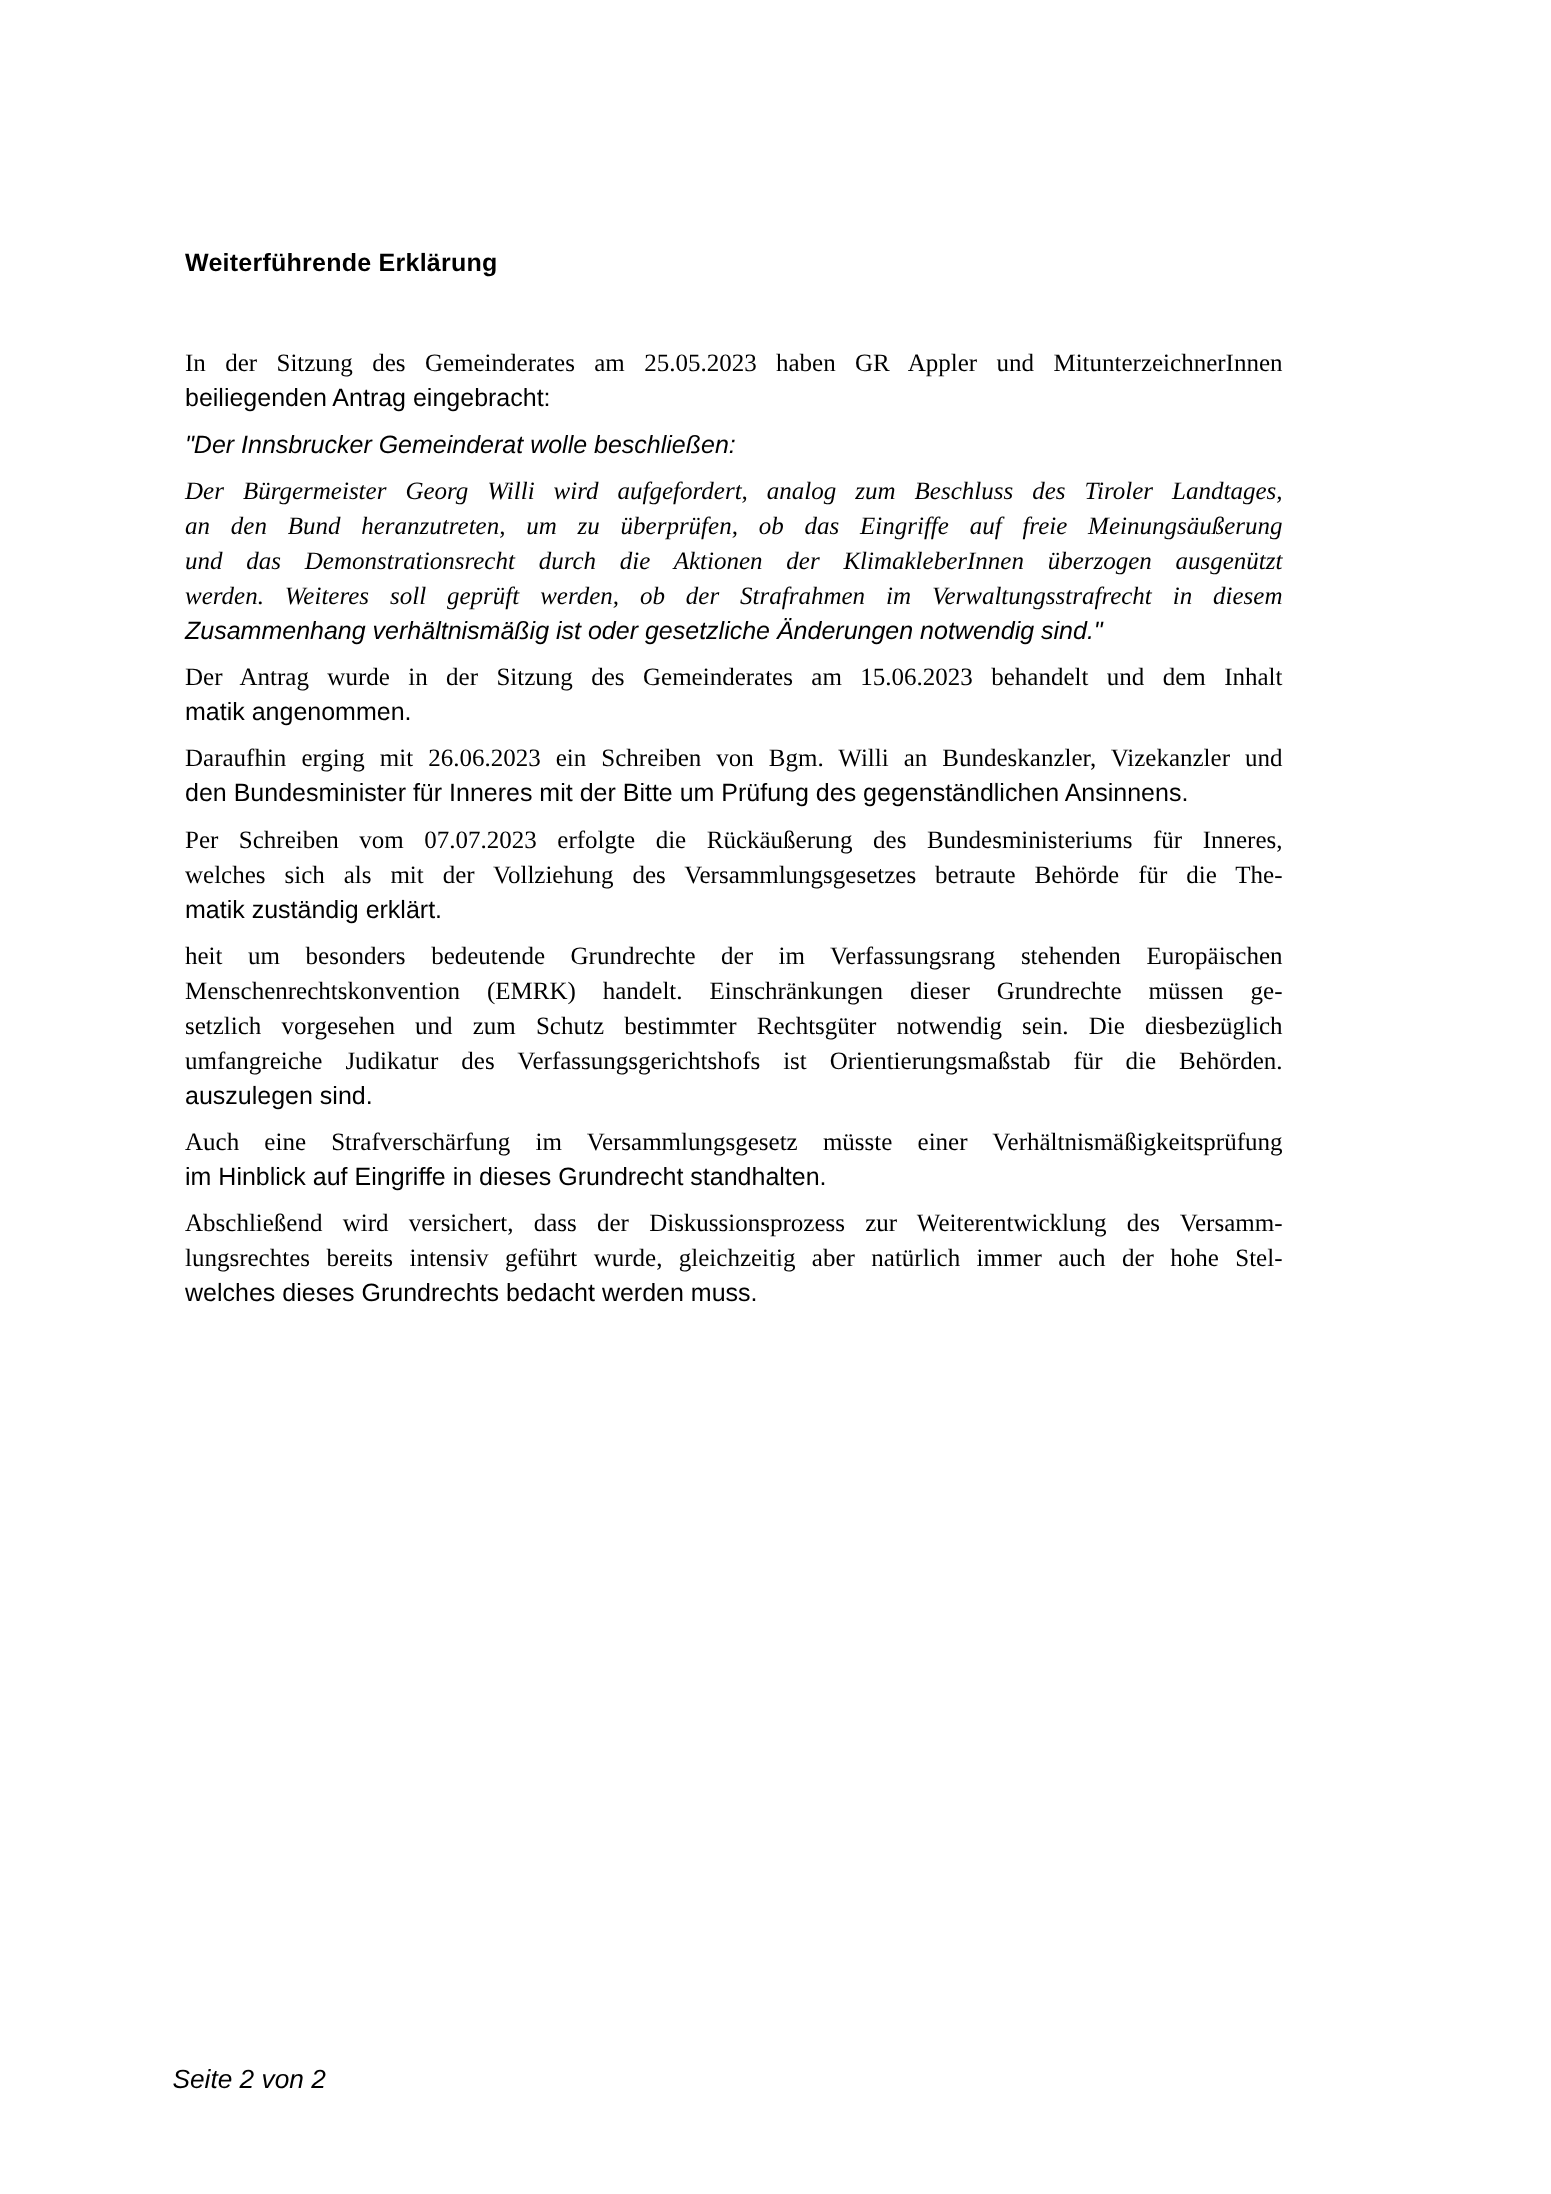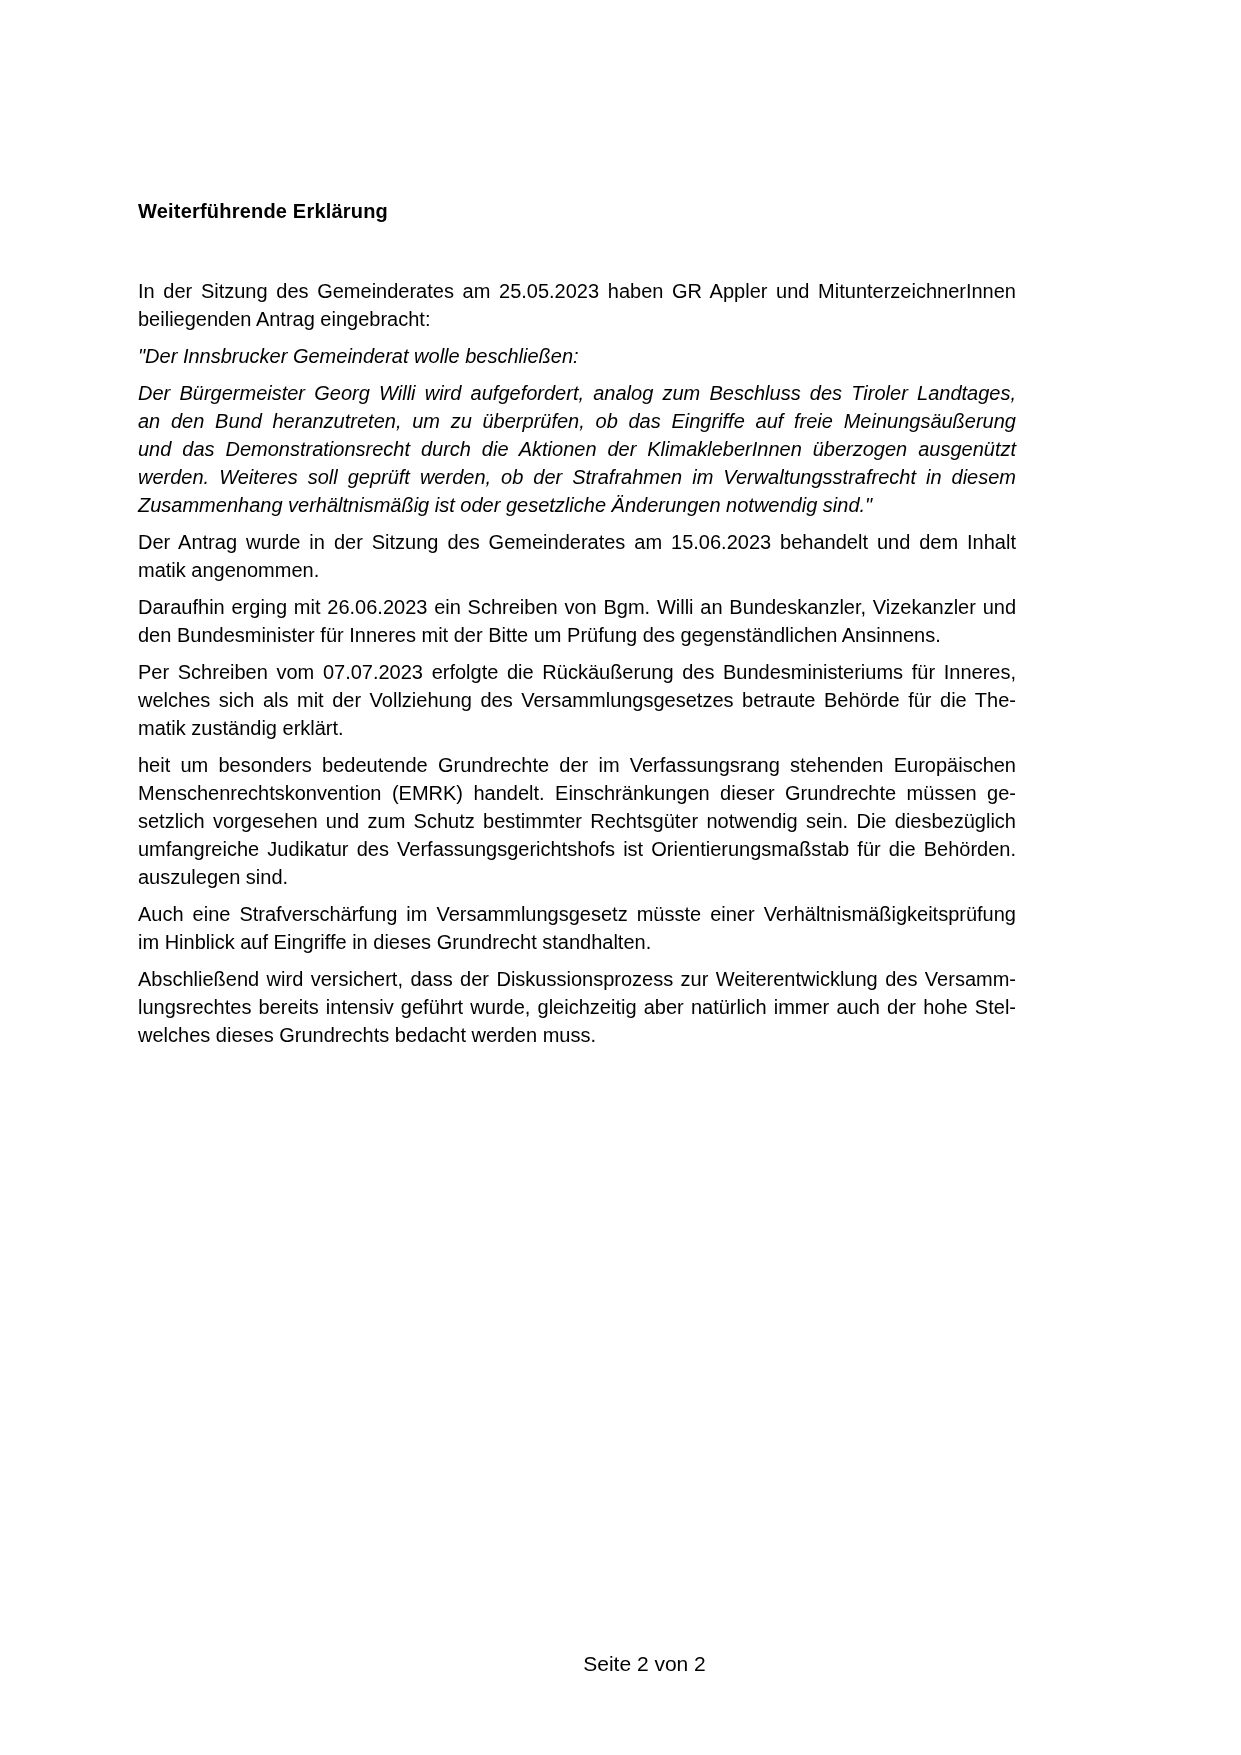--- a/index.html
+++ b/index.html
@@ -17,21 +17,21 @@
   }
   .page {
     position: absolute;
     left: 0; top: 0;
     width: 1241px;
     height: 1755px;
     background: #ffffff;
   }
   .content {
     position: absolute;
-    left: 138px;
+    left: 148px;
     top: 197px;
     width: 878px;
   }
   .doc-title {
     font-size: 20px;
     font-weight: bold;
     line-height: 28px;
     margin: 0 0 52px 0;
     letter-spacing: 0.2px;
   }
@@ -46,29 +46,31 @@
   }
   .line {
     font-size: 20px;
     line-height: 28px;
     text-align: justify;
     text-align-last: left;
   }
   
   .line.jl {
     text-align-last: justify;
+    font-family: Liberation Serif, serif;
   }
   .page-footer {
     position: absolute;
     left: 138px;
     top: 1650px;
     width: 1013px;
-    text-align: center;
+    text-align: left;
     font-size: 21px;
     line-height: 28px;
+    font-style: italic;
   }
 </style>
 </head>
 <body>
 
 <div class="page">
   <div class="content">
     <h1 class="doc-title">Weiterführende Erklärung</h1>
     <div>
         <div class="para">

